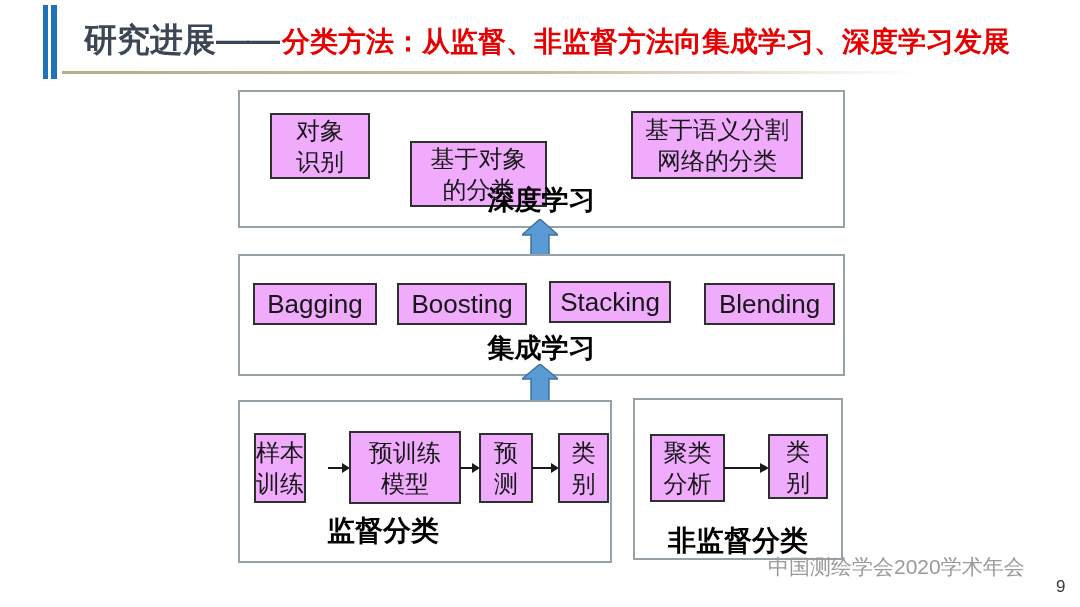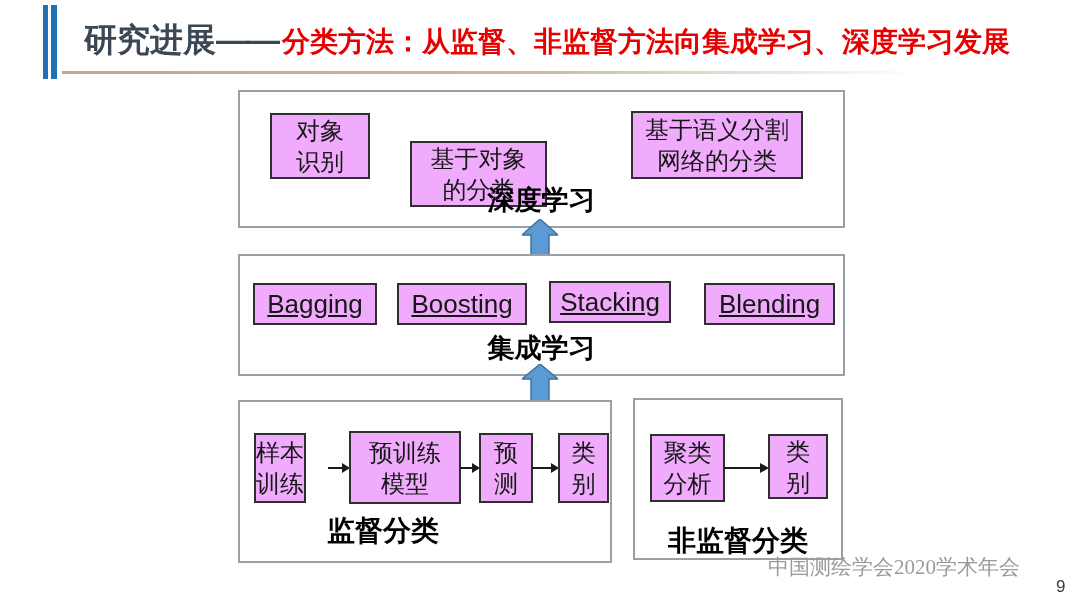--- a/index.html
+++ b/index.html
@@ -31,30 +31,30 @@
   
   .panel{position:absolute;border:2px solid var(--outer-border);background:#fff;box-sizing:border-box;}
   .panel-deep{left:238px;top:90px;width:607px;height:138px;}
   .panel-ens{left:238px;top:254px;width:607px;height:122px;}
   .panel-sup{left:238px;top:400px;width:374px;height:163px;}
   .panel-uns{left:633px;top:398px;width:210px;height:162px;}
   
   .cell{position:absolute;border:2px solid var(--inner-border);background:#f0abfc;box-sizing:border-box;
     display:flex;align-items:center;justify-content:center;text-align:center;
     font-size:24px;line-height:31px;white-space:pre-line;color:#161616;}
-  .cell-en{font-size:26px;line-height:26px;white-space:nowrap;text-decoration:underline;}
+  .cell-en{font-size:26px;line-height:26px;white-space:nowrap;}
   .biglabel{position:absolute;text-align:center;font-weight:bold;color:#000;white-space:nowrap;}
   
   .uparrow{position:absolute;left:522px;width:36px;}
   .uparrow-1{top:219px;height:42px;}
   .uparrow-2{top:364px;height:40px;}
   
   .rarrow{position:absolute;height:12px;}
   
-  .watermark{position:absolute;left:768px;top:553px;font-family:Liberation Serif, serif;
+  .watermark{position:absolute;left:768px;top:553px;font-family:Liberation Sans, sans-serif;
     font-size:21px;color:var(--watermark);white-space:nowrap;}
   .pagenum{position:absolute;left:1056px;top:577px;font-size:17px;color:#3a3a3a;}
 </style>
 </head>
 <body>
 
 <div class="slide">
 
   <span class="bar bar1"></span>
   <span class="bar bar2"></span>

